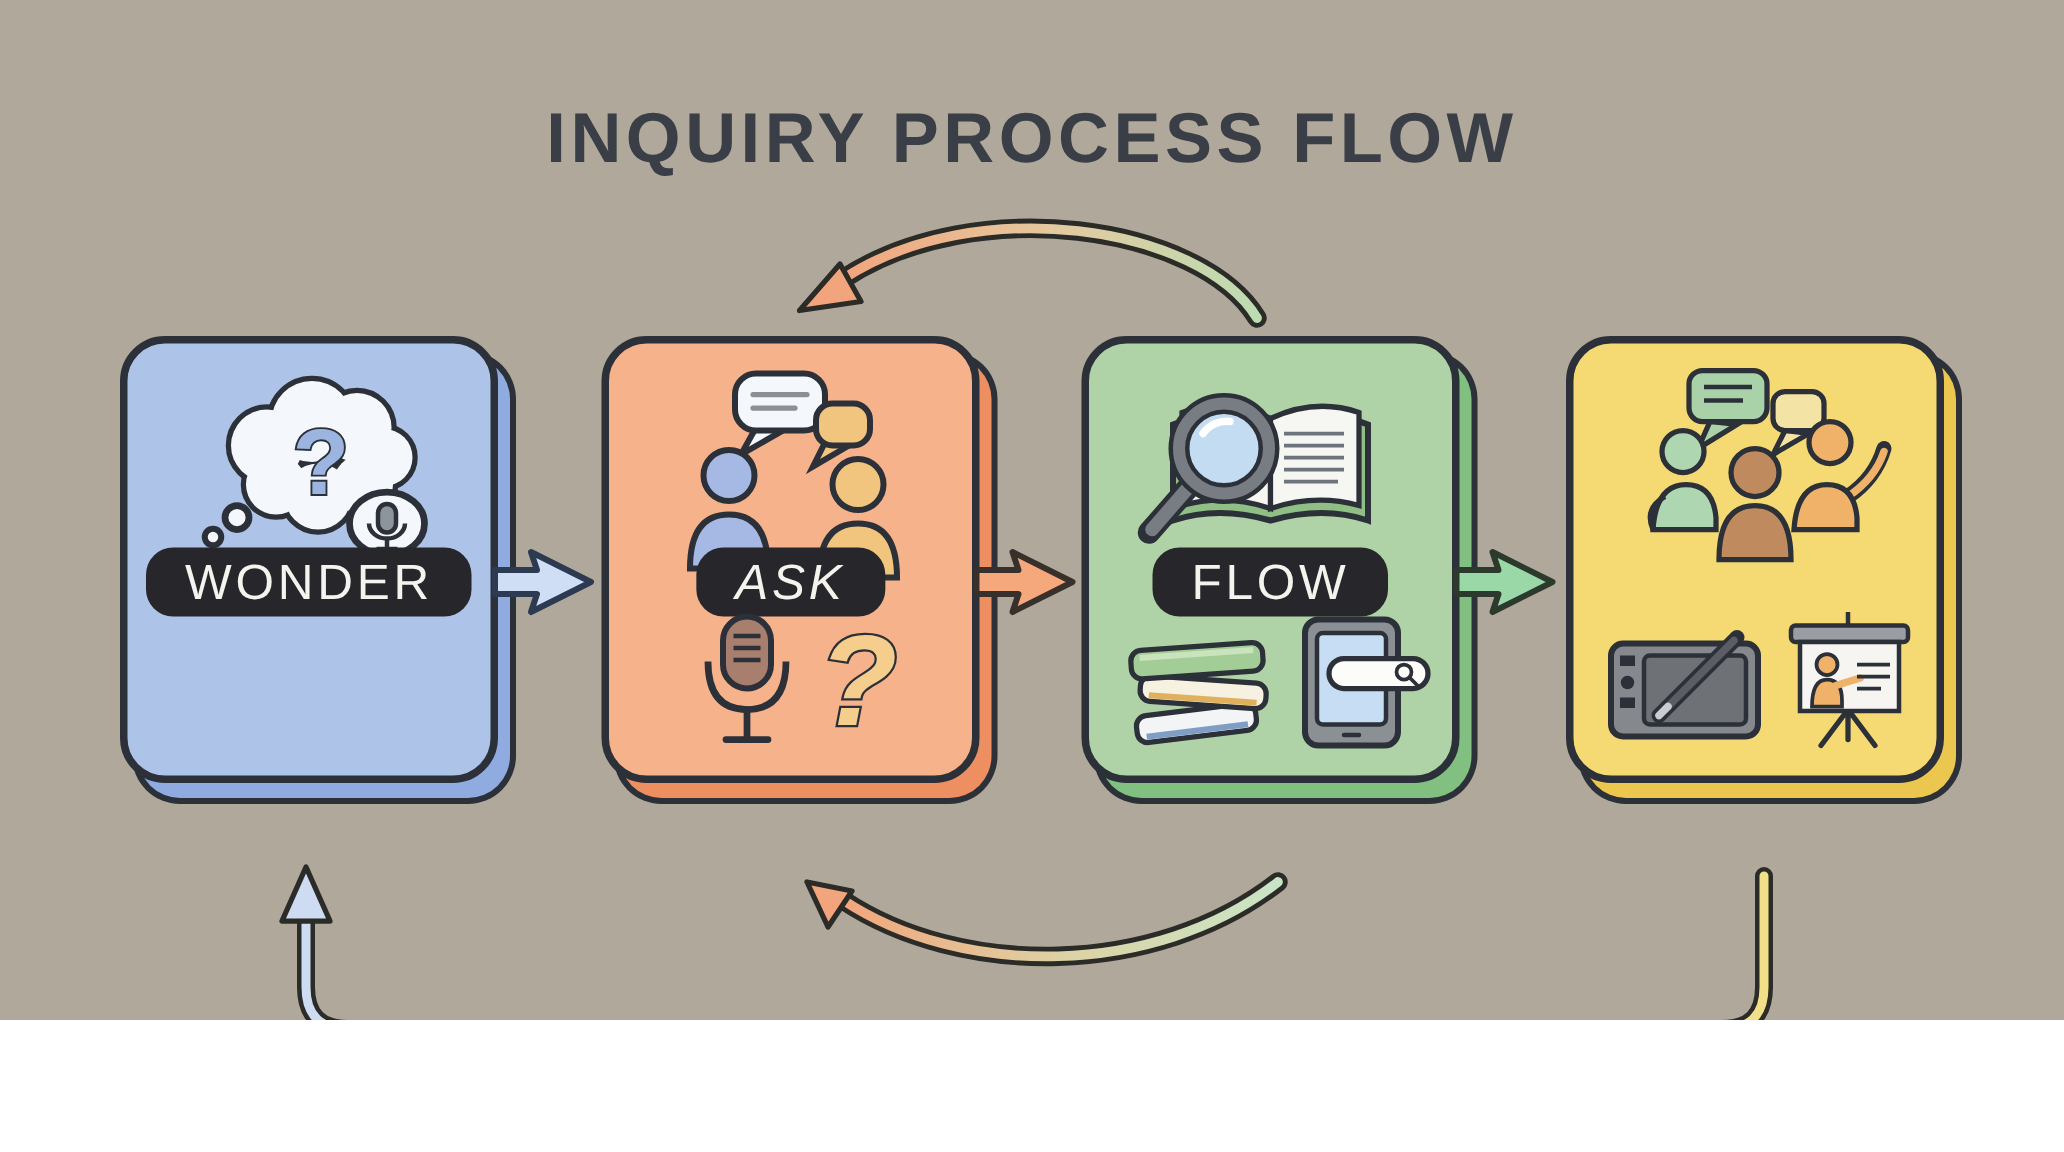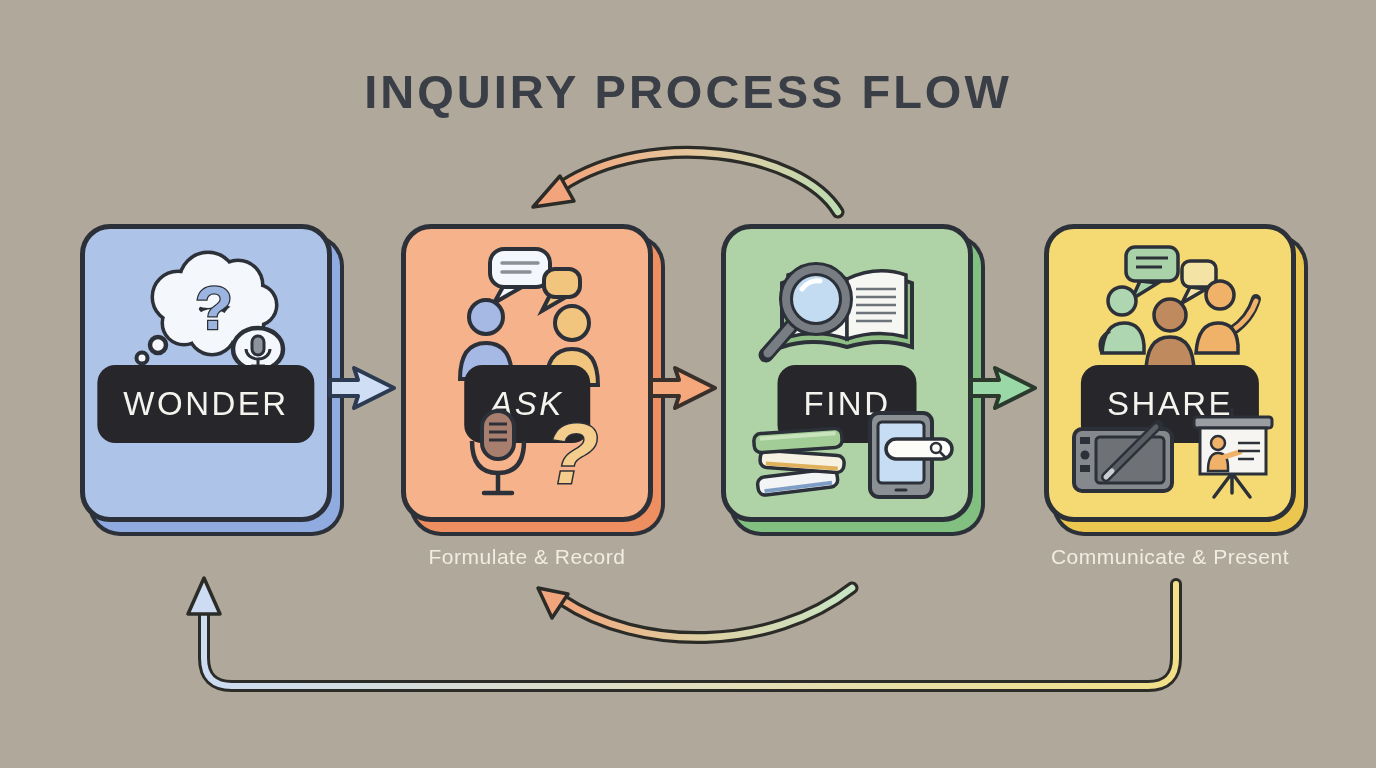--- a/index.html
+++ b/index.html
@@ -1,30 +1,30 @@
 <!DOCTYPE html>
 <html><head>
 <meta charset="utf-8">
 <style>
   html,body{margin:0;padding:0;}
   body{font-family:"Liberation Sans","DejaVu Sans",sans-serif;}
-  #canvas{position:relative;width:1376px;height:768px;background:#b0a89a;overflow:hidden;}
+  #canvas{position:relative;width:1376px;height:680px;background:#b0a89a;overflow:hidden;}
   #title{position:absolute;top:64px;left:0;width:100%;text-align:center;
          font-size:47px;font-weight:600;letter-spacing:3px;color:#3a3f47;}
   .stage-card{position:absolute;top:224px;width:252px;height:298px;border-radius:30px;
       background:var(--fill);border:5px solid var(--ink,#2c3038);box-sizing:border-box;
       box-shadow:10px 12px 0 -2px var(--shadow),10px 12px 0 2px #2c3038;}
   .card-wonder{left:80px;}
   .card-ask{left:401px;font-style:italic;}
   .card-find{left:721px;}
   .card-share{left:1044px;}
   .icon-top{position:absolute;top:10px;left:50%;transform:translateX(-50%);}
   .icon-bottom{position:absolute;bottom:14px;left:50%;transform:translateX(-50%);}
   .pill{position:absolute;top:136px;left:50%;transform:translateX(-50%);
-      background:#26262b;color:#f5f3ee;border-radius:18px;padding:20px 26px;
+      background:#26262b;color:#f5f3ee;border-radius:18px;padding:4px 26px;
       font-size:33px;font-weight:500;letter-spacing:2.5px;white-space:nowrap;}
   .subtitle{position:absolute;top:545px;width:340px;text-align:center;
       font-size:21px;font-weight:500;letter-spacing:.5px;color:#f1ede2;}
   .sub-wonder{left:36px;}
   .sub-ask{left:357px;}
   .sub-find{left:677px;}
   .sub-share{left:1000px;}
   #arrow-layer{position:absolute;left:0;top:0;pointer-events:none;}
 </style>
 </head>
@@ -99,21 +99,21 @@
       <path d="M95 40 Q125 26 154 36 L154 98 Q125 90 95 100 Z" fill="#f6f6f2" stroke="#2c3038" stroke-width="3.5"></path>
       <path d="M104 50 H144 M104 58 H144 M104 66 H144 M104 74 H144 M104 82 H140" stroke="#6e747b" stroke-width="2.5"></path>
       <path d="M44 54 H58 M44 62 H58" stroke="#6e747b" stroke-width="2.5"></path>
       <path d="M42 84 L14 116" stroke="#2c3038" stroke-width="15" stroke-linecap="round"></path>
       <path d="M42 84 L16 114" stroke="#787d83" stroke-width="9" stroke-linecap="round"></path>
       <circle cx="64" cy="60" r="30" fill="#c4dcf2" stroke="#787d83" stroke-width="11"></circle>
       <circle cx="64" cy="60" r="35.5" fill="none" stroke="#2c3038" stroke-width="3"></circle>
       <circle cx="64" cy="60" r="24.5" fill="none" stroke="#2c3038" stroke-width="3"></circle>
       <path d="M50 50 A19 19 0 0 1 68 42" fill="none" stroke="#ffffff" stroke-width="5" stroke-linecap="round"></path>
     </svg>
-    <div class="pill">FIND</div>
+    <div class="pill">FLOW</div>
     <svg class="icon-bottom" width="214" height="100" viewBox="0 0 214 100">
       <g>
         <g transform="rotate(-7 58 82)">
           <rect x="18" y="70" width="80" height="18" rx="7" fill="#f3f4f6" stroke="#2c3038" stroke-width="3.5"></rect>
           <path d="M24 84 H92" stroke="#7f9ec6" stroke-width="4"></path>
         </g>
         <g transform="rotate(4 62 60)">
           <rect x="20" y="50" width="84" height="17" rx="7" fill="#f7f1e2" stroke="#2c3038" stroke-width="3.5"></rect>
           <path d="M26 63 H98" stroke="#e0b15c" stroke-width="4"></path>
         </g>
@@ -143,21 +143,20 @@
       <path d="M162 92 Q180 80 186 60" fill="none" stroke="#2c3038" stroke-width="10" stroke-linecap="round"></path>
       <path d="M162 92 Q180 80 186 62" fill="none" stroke="#f0b269" stroke-width="5" stroke-linecap="round"></path>
       <circle cx="52" cy="62" r="14" fill="#aed6b0" stroke="#2c3038" stroke-width="3.5"></circle>
       <path d="M32 114 Q34 84 54 84 Q72 84 74 106 L74 114 Z" fill="#aed6b0" stroke="#2c3038" stroke-width="3.5"></path>
       <path d="M40 92 Q26 100 32 114" fill="none" stroke="#2c3038" stroke-width="3.5"></path>
       <circle cx="150" cy="56" r="14" fill="#f0b269" stroke="#2c3038" stroke-width="3.5"></circle>
       <path d="M126 114 Q128 84 148 84 Q166 84 168 106 L168 114 Z" fill="#f0b269" stroke="#2c3038" stroke-width="3.5"></path>
       <circle cx="100" cy="76" r="16" fill="#c08a5f" stroke="#2c3038" stroke-width="3.5"></circle>
       <path d="M76 134 Q76 98 100 98 Q124 98 124 134 Z" fill="#c08a5f" stroke="#2c3038" stroke-width="3.5"></path>
     </svg>
-    <div class="pill">SHARE</div>
     <svg class="icon-bottom" width="212" height="100" viewBox="0 0 212 100">
       <g>
         <rect x="10" y="26" width="98" height="62" rx="8" fill="#85888c" stroke="#2c3038" stroke-width="4"></rect>
         <rect x="32" y="34" width="68" height="46" rx="4" fill="#6e7175" stroke="#2c3038" stroke-width="3"></rect>
         <rect x="16" y="34" width="10" height="7" fill="#2c3038"></rect>
         <circle cx="21" cy="52" r="4.5" fill="#2c3038"></circle>
         <rect x="16" y="62" width="10" height="7" fill="#2c3038"></rect>
         <path d="M42 74 L94 22" stroke="#2c3038" stroke-width="10" stroke-linecap="round"></path>
         <path d="M46 70 L92 24" stroke="#5a5e64" stroke-width="5" stroke-linecap="round"></path>
         <path d="M42 74 L48 68" stroke="#c9cdd2" stroke-width="5" stroke-linecap="round"></path>
@@ -168,22 +167,20 @@
         <rect x="130" y="14" width="78" height="11" rx="3" fill="#9a9ea2" stroke="#2c3038" stroke-width="3"></rect>
         <rect x="136" y="25" width="66" height="46" fill="#f6f5f1" stroke="#2c3038" stroke-width="3"></rect>
         <circle cx="154" cy="40" r="7" fill="#f0b269" stroke="#2c3038" stroke-width="2.5"></circle>
         <path d="M144 68 Q144 50 154 50 Q164 50 164 64 L164 68 Z" fill="#f0b269" stroke="#2c3038" stroke-width="2.5"></path>
         <path d="M160 54 L176 49" stroke="#f0b269" stroke-width="5" stroke-linecap="round"></path>
         <path d="M174 40 H196 M174 48 H196 M174 56 H190" stroke="#2c3038" stroke-width="2.5"></path>
       </g>
     </svg>
   </div>
 
-  <div class="subtitle sub-ask">Formulate &amp; Record</div>
-  <div class="subtitle sub-share">Communicate &amp; Present</div>
 
   <svg id="arrow-layer" width="1376" height="768" viewBox="0 0 1376 768">
     <defs>
       <linearGradient id="gradTop" gradientUnits="userSpaceOnUse" x1="560" y1="190" x2="840" y2="210">
         <stop offset="0" stop-color="#f2a57c"></stop>
           <stop offset="0.5" stop-color="#e4c9a0"></stop>
           <stop offset="1" stop-color="#bcdcb2"></stop>
       </linearGradient>
       <linearGradient id="gradBottom" gradientUnits="userSpaceOnUse" x1="560" y1="600" x2="852" y2="590">
         <stop offset="0" stop-color="#f2a57c"></stop>

